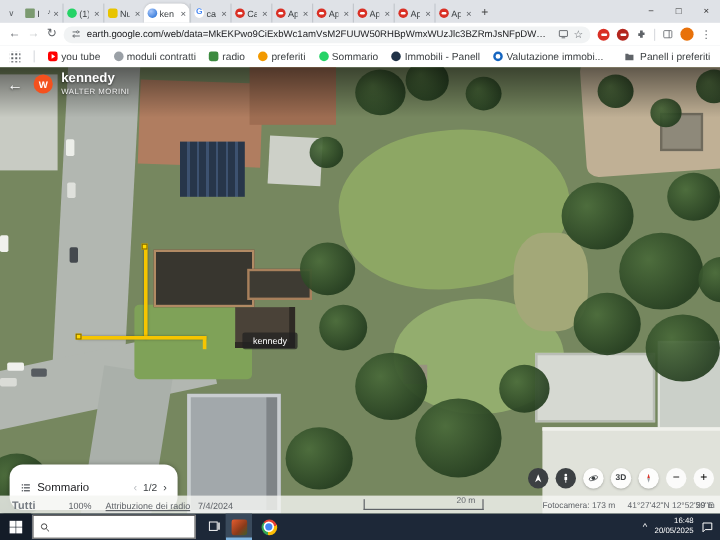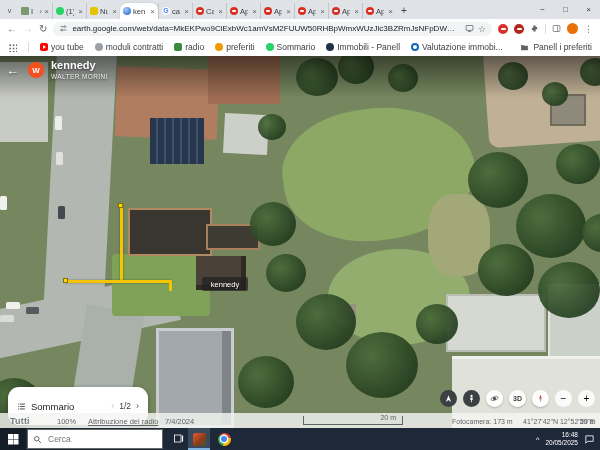--- a/index.html
+++ b/index.html
@@ -498,21 +498,20 @@
     <div class="tb-start">
       <span class="win-logo"></span>
     </div>
     <div class="tb-search">
       <span class="ic-svg">
         <svg viewBox="0 0 24 24" fill="none" stroke="#444" stroke-width="2.2">
             <circle cx="10" cy="10" r="6"></circle>
             <path d="M15 15 L21 21"></path>
           </svg>
       </span>
-      <input type="text" placeholder="Cerca" style="">
     </div>
     <span class="tb-taskview">
       <svg viewBox="0 0 24 24" fill="none" stroke="#fff" stroke-width="1.6">
           <rect x="3" y="4" width="13" height="14"></rect>
           <path d="M19 5v12" stroke-width="2.4"></path>
         </svg>
     </span>
     <div class="tb-app active">
       <span class="app-media"></span>
     </div>

